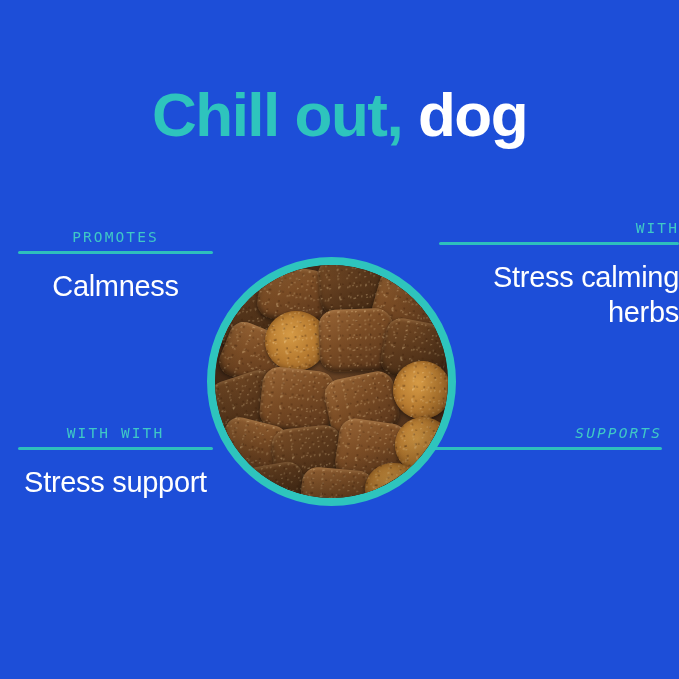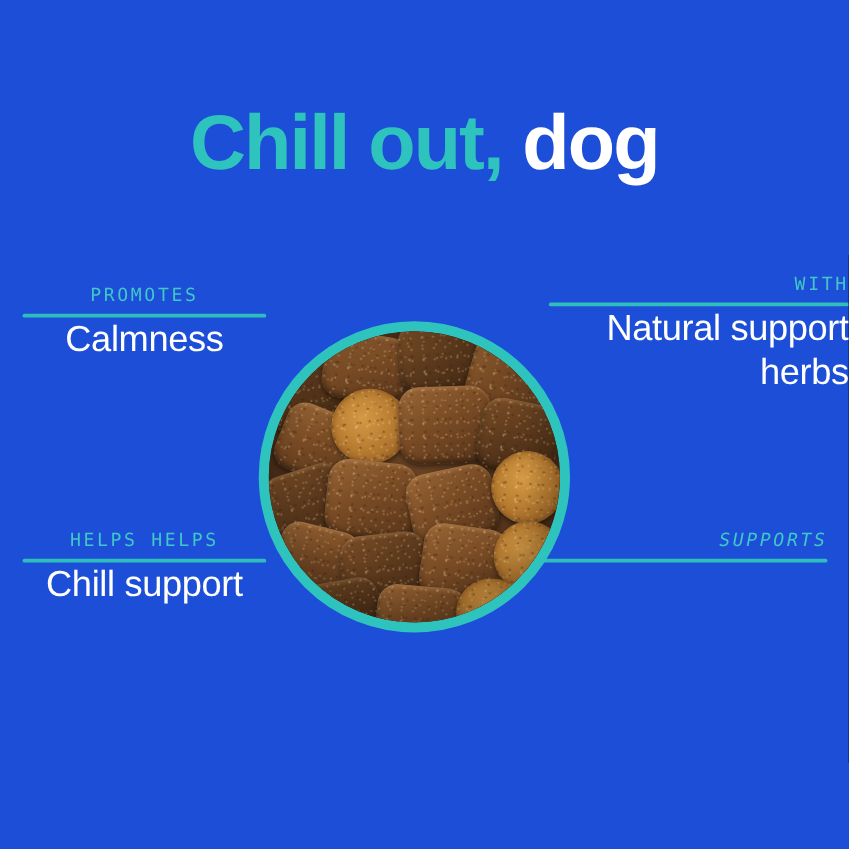--- a/index.html
+++ b/index.html
@@ -45,21 +45,21 @@
     line-height: 18px;
     white-space: nowrap;
   }
   .feature .rule {
     margin-top: 5px;
     height: 3px;
     background: #2ebfbc;
     border-radius: 2px;
   }
   .feature .body {
-    margin-top: 1px;
+    margin-top: 15px;
     color: #ffffff;
     font-size: 29px;
     font-weight: 400;
     line-height: 35px;
     letter-spacing: -0.3px;
   }
 
   .feature.left  { text-align: center; }
   .feature.right { text-align: right; }
 
@@ -140,27 +140,27 @@
 
   <div class="feature left" id="feature-calmness">
     <div class="eyebrow">PROMOTES</div>
     <div class="rule"></div>
     <div class="body">Calmness</div>
   </div>
 
   <div class="feature right" id="feature-herbs">
     <div class="eyebrow">WITH</div>
     <div class="rule"></div>
-    <div class="body">Natural support herbs</div>
+    <div class="body">Stress calming herbs</div>
   </div>
 
   <div class="feature left" id="feature-stress">
-    <div class="eyebrow">HELPS HELPS</div>
-    <div class="rule"></div>
-    <div class="body">Chill support</div>
+    <div class="eyebrow">WITH WITH</div>
+    <div class="rule"></div>
+    <div class="body">Stress support</div>
   </div>
 
   <div class="feature right" id="feature-sleep">
     <div class="eyebrow">SUPPORTS</div>
     <div class="rule"></div>
   </div>
 
   <div id="product-circle">
     <div id="product-photo">
 

